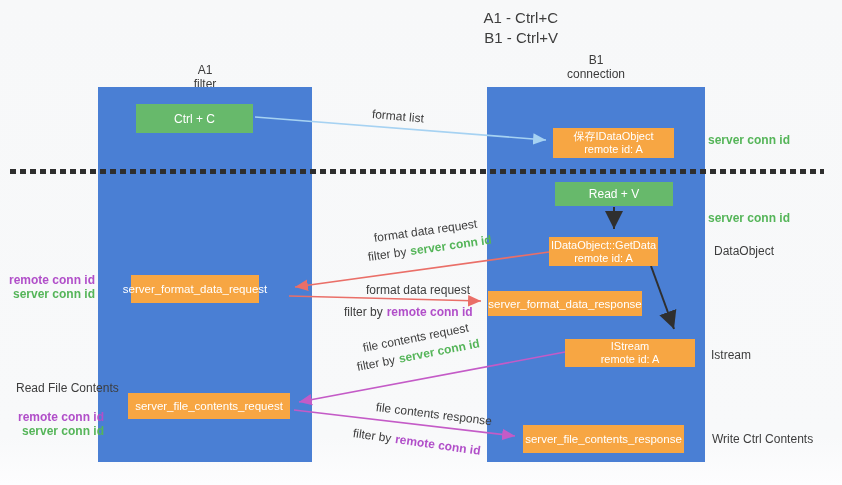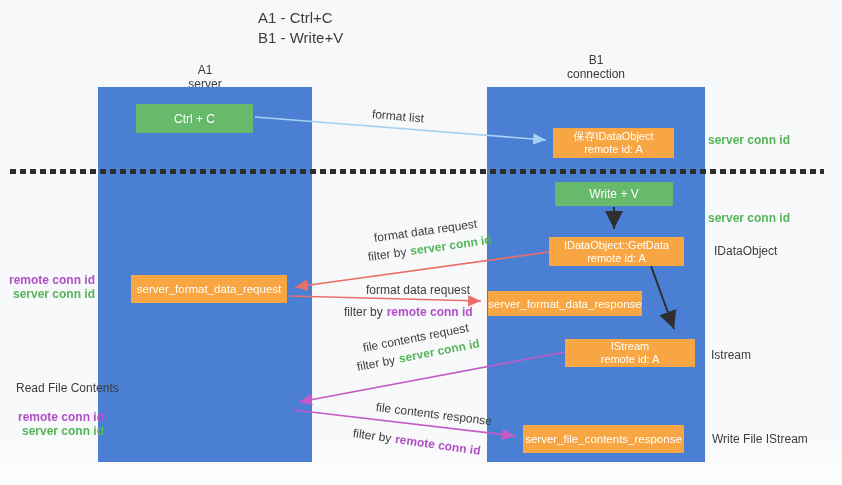--- a/index.html
+++ b/index.html
@@ -7,21 +7,21 @@
   body {
     font-family:"Liberation Sans", sans-serif;
     background:#fff;
   }
   #canvas {
     position:relative; width:842px; height:485px; overflow:hidden;
     background:linear-gradient(180deg,#f7f8f9 0%,#f8f9fa 90%,#fdfdfe 100%);
   }
   #title {
     position:absolute; left:258px; top:8px; width:300px;
-    text-align:left; font-size:15px; line-height:20px; color:#3d3d3d;
+    text-align:right; font-size:15px; line-height:20px; color:#3d3d3d;
   }
   .lane { position:absolute; background:#4a7fd4; }
   #lane-a { left:98px;  top:87px; width:214px; height:375px; }
   #lane-b { left:487px; top:87px; width:218px; height:375px; }
   .lane-header {
     position:absolute; text-align:center; font-size:12px; line-height:14px; color:#3b3b3b;
   }
   #lane-header-a { left:98px;  top:63px; width:214px; }
   #lane-header-b { left:487px; top:53px; width:218px; }
 
@@ -33,22 +33,22 @@
   .node {
     position:absolute; display:flex; flex-direction:column;
     align-items:center; justify-content:center;
     color:#fff; text-align:center; white-space:nowrap;
   }
   .node.green  { background:#67b96b; }
   .node.orange { background:#f7a643; }
   #node-ctrl-c   { left:136px; top:104px; width:117px; height:29px; font-size:12px; }
   #node-save-obj { left:553px; top:128px; width:121px; height:30px; font-size:11px; line-height:13px; }
   #node-ctrl-v   { left:555px; top:182px; width:118px; height:24px; font-size:12px; }
-  #node-getdata  { left:549px; top:237px; width:135px; height:29px; font-size:11px; line-height:13px; }
-  #node-fmt-req  { left:131px; top:275px; width:156px; height:28px; font-size:11.5px; }
+  #node-getdata  { left:549px; top:237px; width:109px; height:29px; font-size:11px; line-height:13px; }
+  #node-fmt-req  { left:131px; top:275px; width:128px; height:28px; font-size:11.5px; }
   #node-fmt-resp { left:488px; top:291px; width:154px; height:25px; font-size:11.5px; }
   #node-istream  { left:565px; top:339px; width:130px; height:28px; font-size:11px; line-height:13px; }
   #node-file-req { left:128px; top:393px; width:162px; height:26px; font-size:11.5px; }
   #node-file-resp{ left:523px; top:425px; width:161px; height:28px; font-size:11.5px; }
 
   .side-label { position:absolute; font-size:12px; color:#3d3d3d; white-space:nowrap; }
   .green-txt  { color:#55b559; font-weight:bold; }
   .purple-txt { color:#b14fc9; font-weight:bold; }
   #lbl-save-scid  { left:708px; top:133px; }
   #lbl-ctrlv-scid { left:708px; top:211px; }
@@ -76,26 +76,26 @@
 
   #arrows { position:absolute; left:0; top:0; width:842px; height:485px; pointer-events:none; }
 </style>
 </head>
 <body>
 
 <div id="canvas">
 
   <div id="title">
     <div>A1 - Ctrl+C</div>
-    <div>B1 - Write+V</div>
+    <div>B1 - Ctrl+V</div>
   </div>
 
   <div class="lane-header" id="lane-header-a">
     <div>A1</div>
-    <div>server</div>
+    <div>filter</div>
   </div>
   <div class="lane-header" id="lane-header-b">
     <div>B1</div>
     <div>connection</div>
   </div>
 
   <div class="lane" id="lane-a"></div>
   <div class="lane" id="lane-b"></div>
 
   <div id="divider"></div>
@@ -125,45 +125,48 @@
   </svg>
 
   <div class="node green" id="node-ctrl-c">
     <span>Ctrl + C</span>
   </div>
   <div class="node orange" id="node-save-obj">
     <span>保存IDataObject</span>
     <span>remote id: A</span>
   </div>
   <div class="node green" id="node-ctrl-v">
-    <span>Write + V</span>
+    <span>Read + V</span>
   </div>
   <div class="node orange" id="node-getdata">
     <span>IDataObject::GetData</span>
     <span>remote id: A</span>
   </div>
   <div class="node orange" id="node-fmt-req">
     <span>server_format_data_request</span>
   </div>
   <div class="node orange" id="node-fmt-resp">
     <span>server_format_data_response</span>
   </div>
   <div class="node orange" id="node-istream">
     <span>IStream</span>
     <span>remote id: A</span>
   </div>
+  <div class="node orange" id="node-file-req">
+    <span>server_file_contents_request</span>
+  </div>
   <div class="node orange" id="node-file-resp">
     <span>server_file_contents_response</span>
   </div>
 
   <div class="side-label green-txt" id="lbl-save-scid">server conn id</div>
   <div class="side-label green-txt" id="lbl-ctrlv-scid">server conn id</div>
-  <div class="side-label" id="lbl-dataobject">IDataObject</div>
+  <div class="side-label" id="lbl-dataobject">DataObject</div>
   <div class="side-label" id="lbl-istream">Istream</div>
-  <div class="side-label" id="lbl-write">Write File IStream</div>
+  <div class="side-label" id="lbl-write">Write Ctrl Contents</div>
 
   <div class="side-label" id="lbl-fmt-left">
     <div class="purple-txt">remote conn id</div>
     <div class="green-txt">server conn id</div>
   </div>
   <div class="side-label" id="lbl-read">Read File Contents</div>
   <div class="side-label" id="lbl-file-left">
     <div class="purple-txt">remote conn id</div>
     <div class="green-txt">server conn id</div>
   </div>

